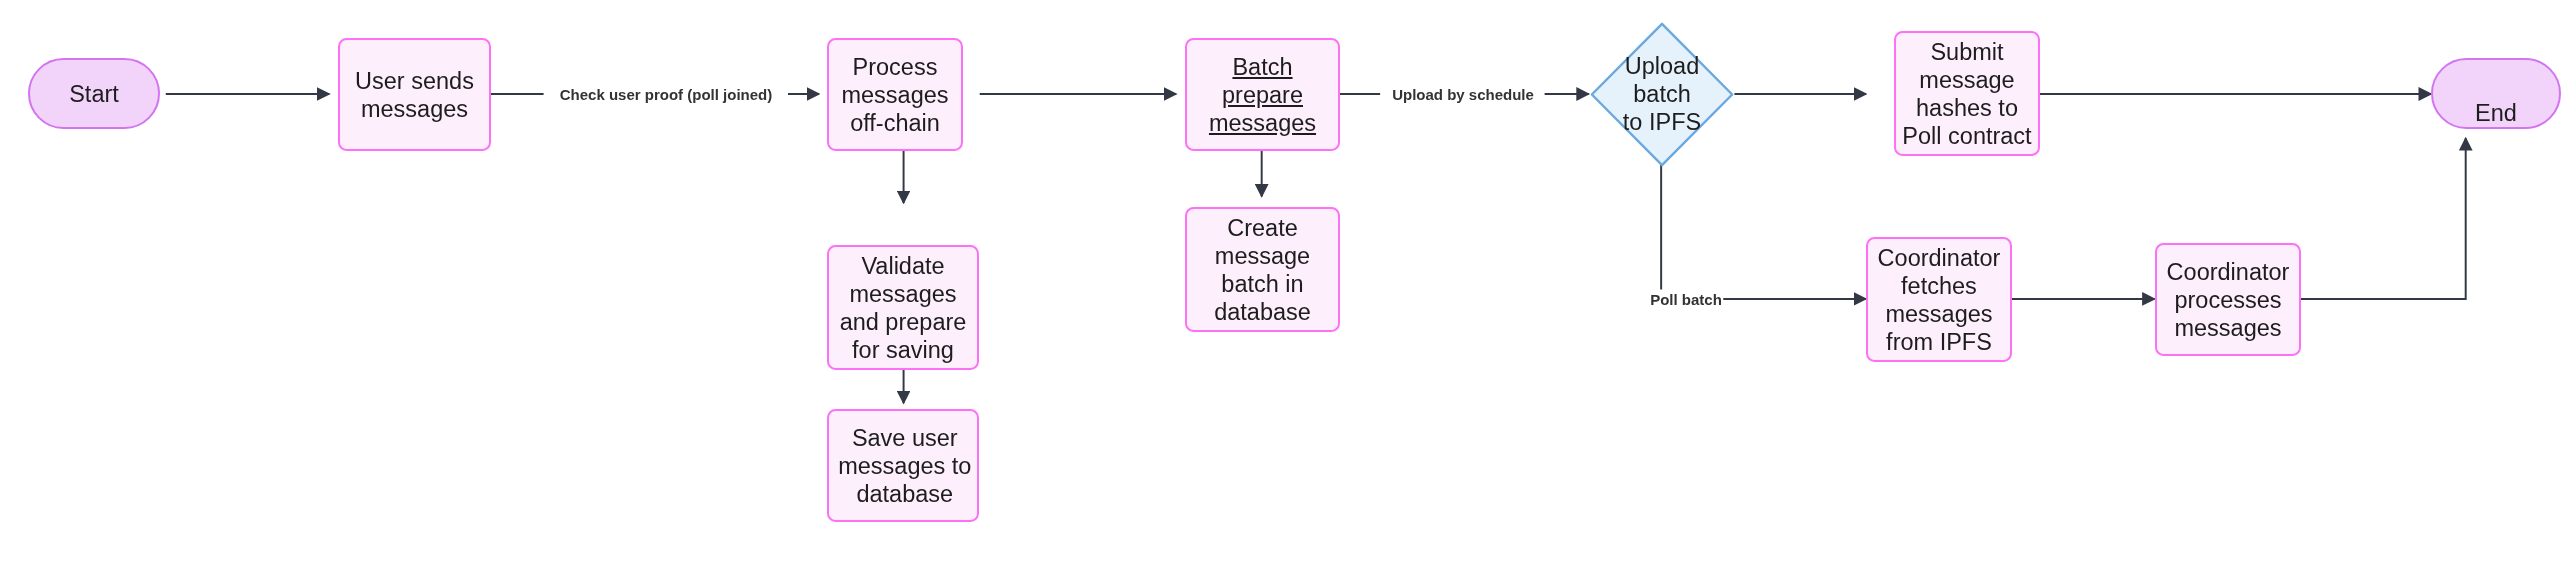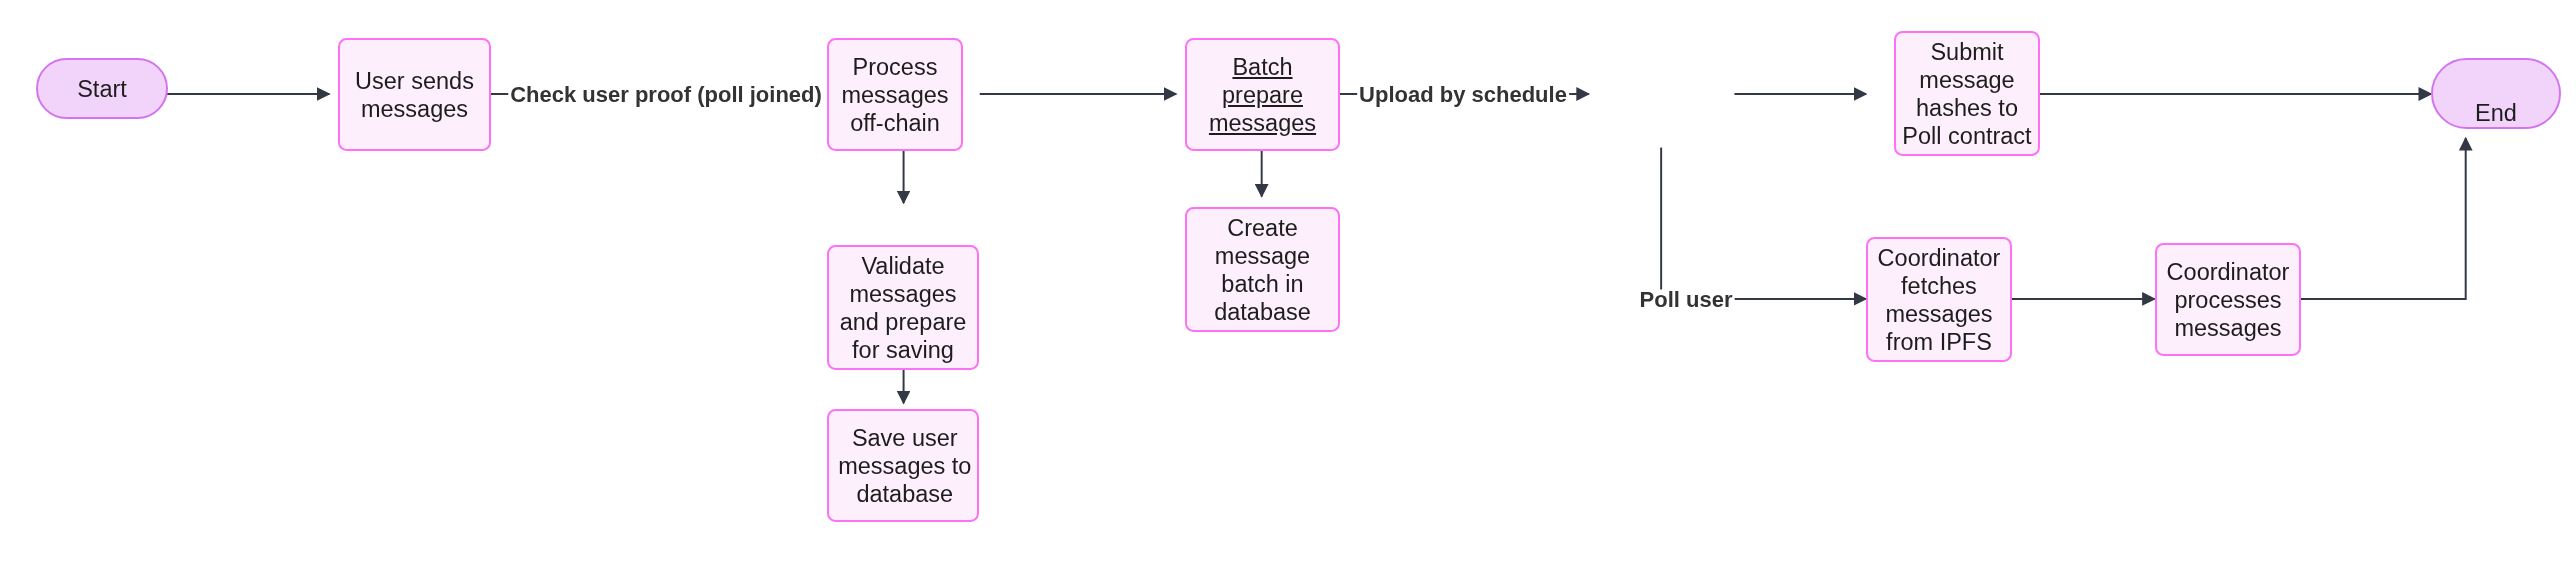--- a/index.html
+++ b/index.html
@@ -64,21 +64,21 @@
     position: relative;
     z-index: 2;
     white-space: nowrap;
   }
   .node .nlabel {
     white-space: pre-line;
     padding: 0 5.6px;
   }
   .edge-label {
     position: absolute;
-    font-size: 22px;
+    font-size: 15px;
     font-weight: bold;
     color: #333333;
     background: #ffffff;
     white-space: nowrap;
     line-height: 19px;
     padding: 0 1.9px;
     z-index: 4;
     transform: translate(-50%, -50%);
   }
 </style>
@@ -117,21 +117,21 @@
       <path d="M 1822 318 L 1985 318"></path>
 
       <path d="M 2140 100 L 2586 100"></path>
 
       <path d="M 2140 318 L 2292 318"></path>
 
       <path d="M 2447 318 L 2623 318 L 2623 147"></path>
     </g>
   </svg>
 
-  <div class="node terminal" style="left:36px; top:58px; width:132px; height:61px;">
+  <div class="node terminal" style="left:28px; top:58px; width:132px; height:71px;">
     <span class="nlabel">Start</span>
   </div>
 
   <div class="node process" style="left:338px; top:38px; width:153px; height:113px;">
     <span class="nlabel">User sends
 messages</span>
   </div>
 
   <div class="node process" style="left:827px; top:38px; width:136px; height:113px;">
     <span class="nlabel">Process
@@ -158,20 +158,27 @@
 messages</span>
   </div>
 
   <div class="node process" style="left:1185px; top:207px; width:155px; height:125px;">
     <span class="nlabel">Create
 message
 batch in
 database</span>
   </div>
 
+  <div class="node decision" style="left:1589px; top:20.7px; width:146px; height:147px;">
+    <svg class="dshape" viewBox="0 0 155 156" preserveAspectRatio="none" xmlns="http://www.w3.org/2000/svg">
+      <polygon points="77.5,3 152,78 77.5,153 3,78" fill="#e6f2fb" stroke="#6aa9e0" stroke-width="2.6" stroke-linejoin="round"></polygon>
+    </svg>
+    <span class="dlabel nlabel">Upload batch
+to IPFS</span>
+  </div>
 
   <div class="node process" style="left:1866px; top:31px; width:146px; height:125px;margin-left:28px;">
     <span class="nlabel">Submit
 message
 hashes to
 Poll contract</span>
   </div>
 
   <div class="node process" style="left:1866px; top:237px; width:146px; height:125px;">
     <span class="nlabel">Coordinator
@@ -187,16 +194,16 @@
   </div>
 
   <div class="node terminal" style="left:2431px; top:58px; width:130px; height:71px;align-items:flex-end;">
     <span class="nlabel">End</span>
   </div>
 
   <div class="edge-label" style="left:666px; top:94px;">Check user proof (poll joined)</div>
 
   <div class="edge-label" style="left:1463px; top:94px;">Upload by schedule</div>
 
-  <div class="edge-label" style="left:1686px; top:299px;">Poll user</div>
+  <div class="edge-label" style="left:1686px; top:299px;">Poll batch</div>
 
 </div>
 
 
 </body></html>

